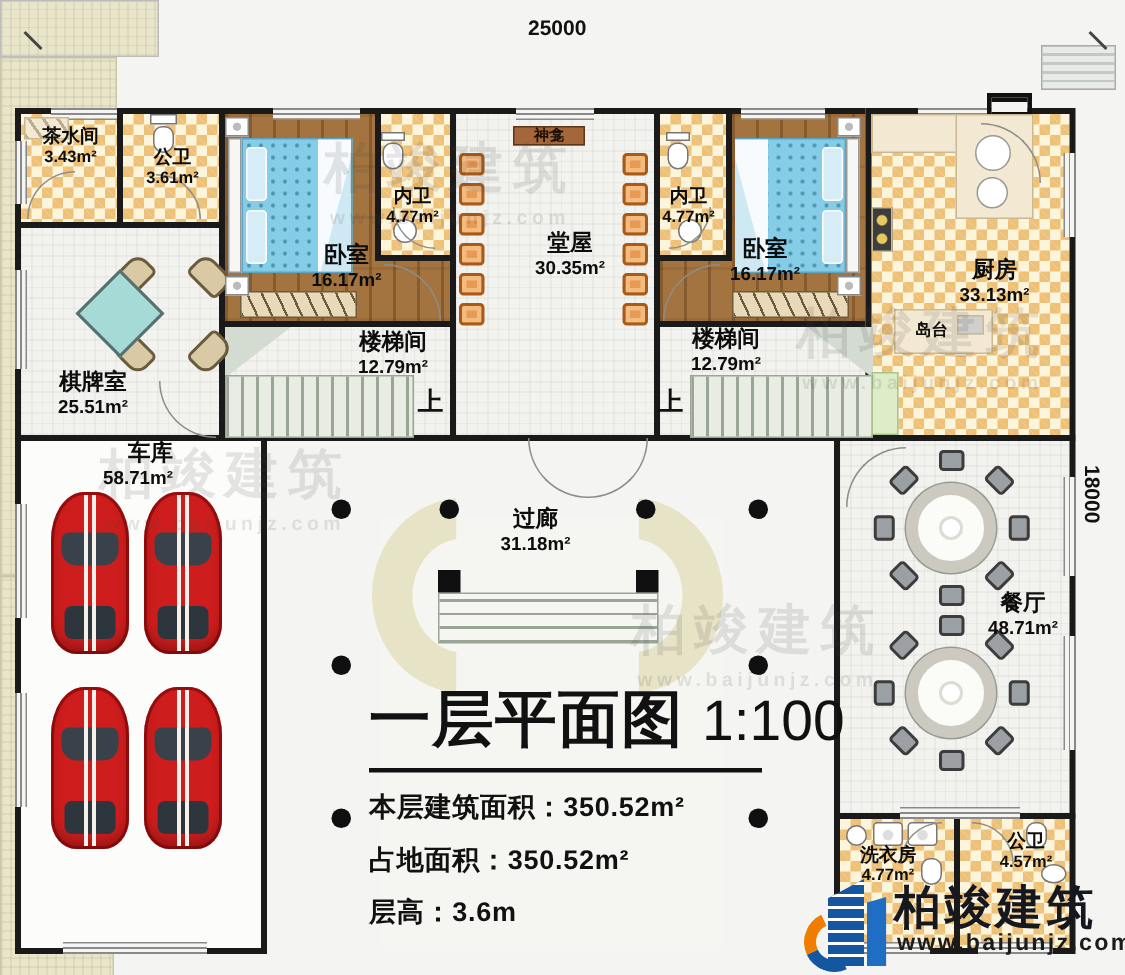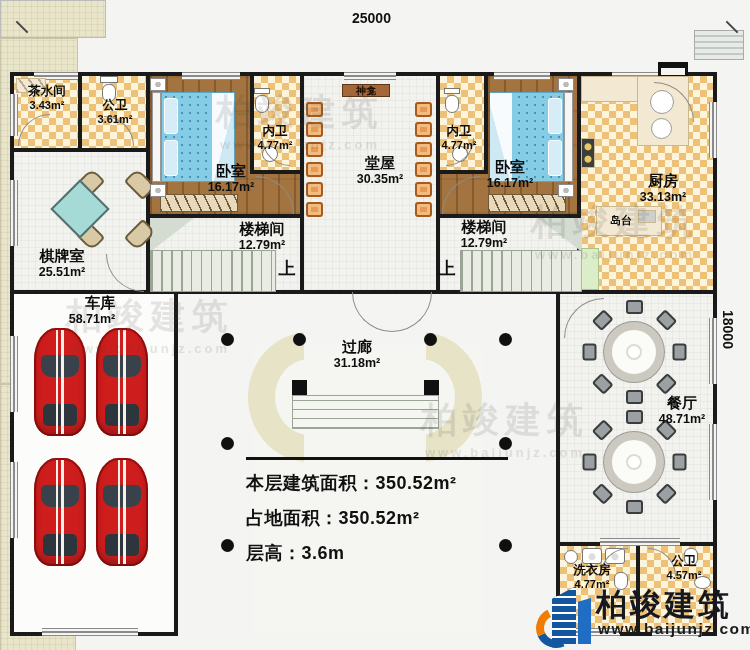--- a/index.html
+++ b/index.html
@@ -408,20 +408,23 @@
   <div class="wm" style="left:510px;top:198px;width:210px;">
     <span class="big">柏竣建筑</span>
       <span class="url">www.baijunjz.com</span>
     </div>
   <div class="wm" style="left:400px;top:396px;width:210px;">
     <span class="big">柏竣建筑</span>
       <span class="url">www.baijunjz.com</span>
     </div>
 
   <div id="titleblock">
+    <div class="trow">
+      <span class="t1">一层平面图</span><span class="t2">1:100</span>
+    </div>
     <div class="tline"></div>
     <div class="irow"><span>本层建筑面积：</span><span>350.52m²</span></div>
     <div class="irow"><span>占地面积：</span><span>350.52m²</span></div>
     <div class="irow"><span>层高：</span><span>3.6m</span></div>
   </div>
 
   <div id="logo">
     <div class="mark">
       <div class="swoosh"></div>
         <div class="towerA"></div>

